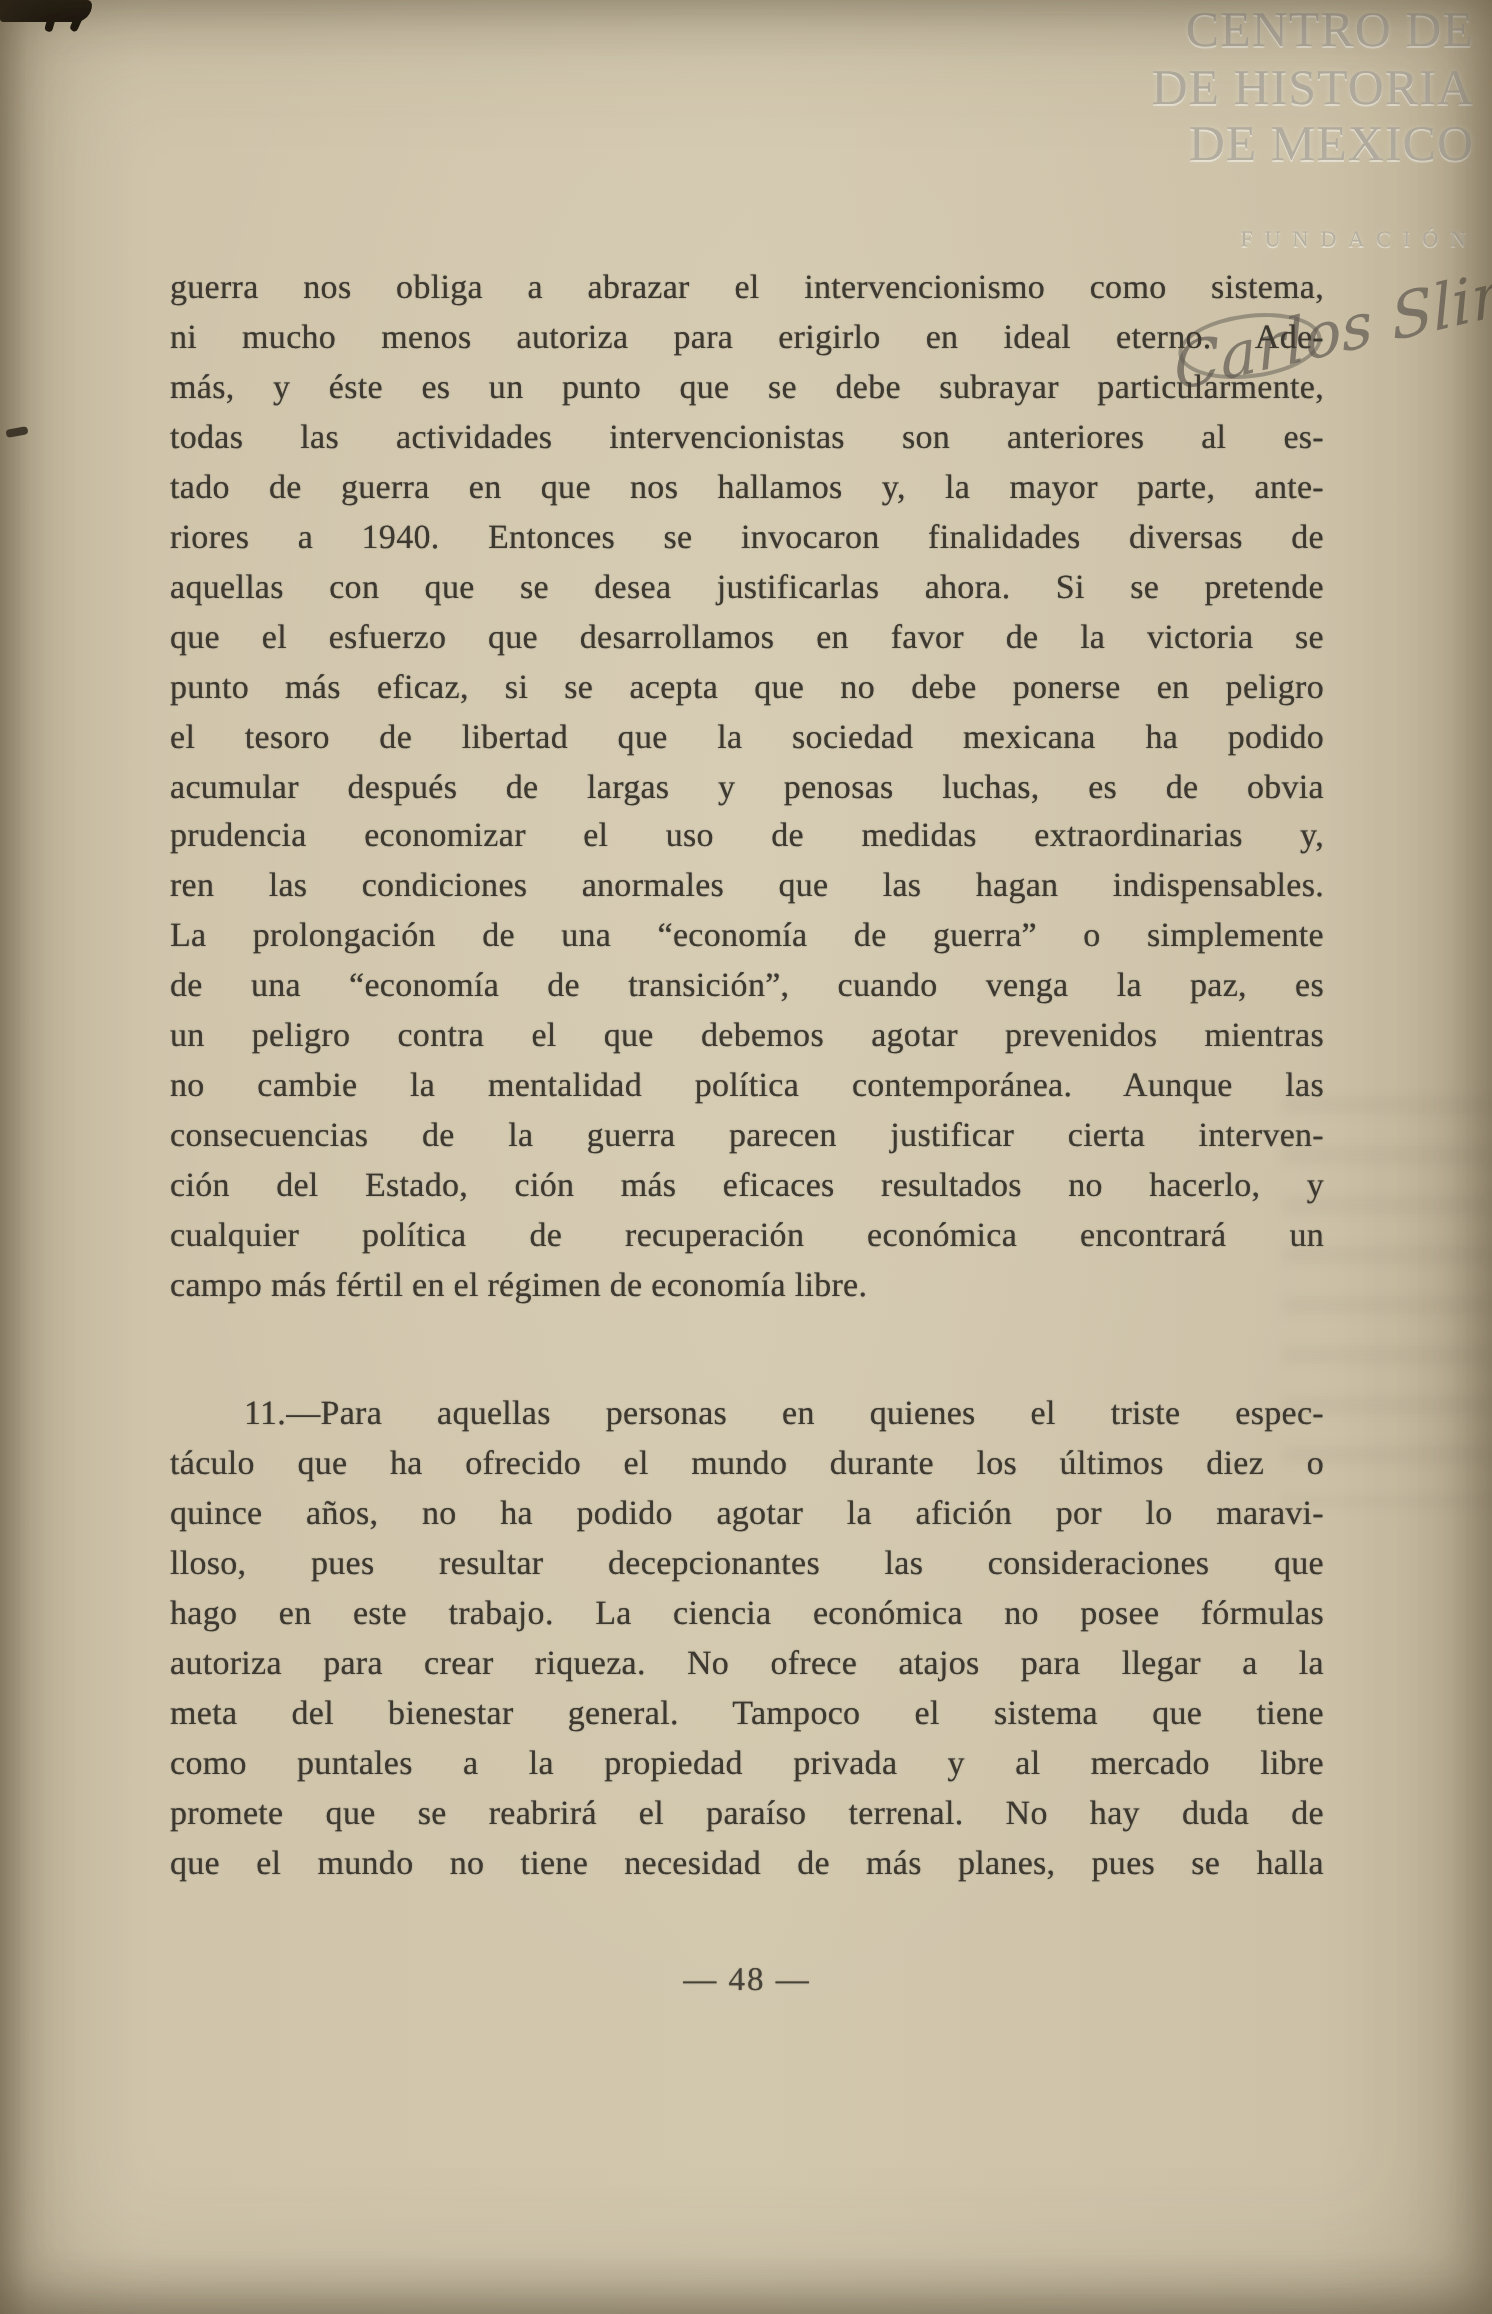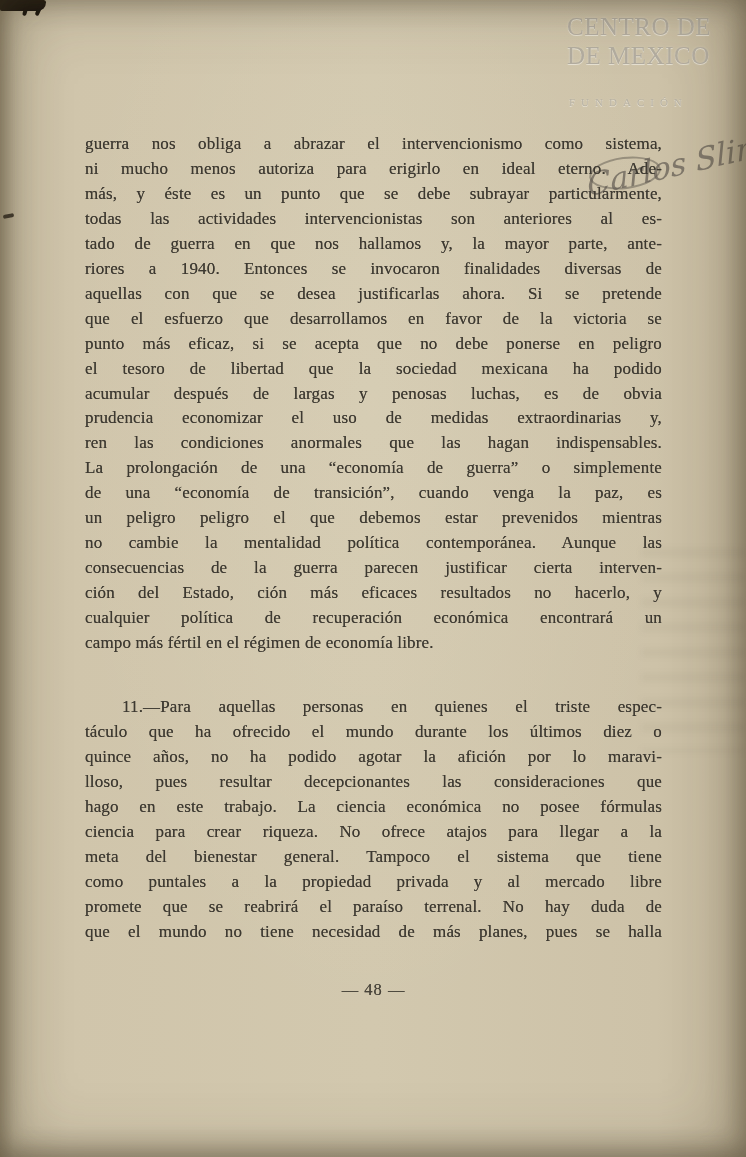--- a/index.html
+++ b/index.html
@@ -52,22 +52,22 @@
     text-align:center;
     color:#474339;
     font-size:16.5px;
     letter-spacing:1px;
     text-shadow:0 0 0.6px rgba(61,57,49,0.7);
   }
 
   
   .watermark {
     position:absolute;
-    top:13px; right:9px; width:170px;
-    text-align:left;
+    top:2px; right:9px; width:170px;
+    text-align:right;
     color:#b3ada0;
     font-size:25px;
     line-height:28.5px;
     letter-spacing:0.5px;
     text-shadow:0 1px 0 rgba(255,255,252,0.45), 0 0 3px rgba(255,255,252,0.25);
     user-select:none;
   }
   .wm-foundation {
     margin-top:18px;
     font-size:11px;
@@ -132,20 +132,21 @@
 <div class="page">
 
   <div class="blot-corner"></div>
   <div class="tick tick1"></div>
   <div class="tick tick2"></div>
   <div class="margin-dash"></div>
   <div class="show-through"></div>
 
   <div class="watermark">
     <div class="wm-line">CENTRO DE</div>
+    <div class="wm-line">DE HISTORIA</div>
     <div class="wm-line">DE MEXICO</div>
     <div class="wm-foundation">FUNDACIÓN</div>
   </div>
   <div class="sig-loop"></div>
   <div class="signature">Carlos Slim</div>
 
   <div class="textblock">
     <div class="para no-justify-last">
         <div class="line">guerra nos obliga a abrazar el intervencionismo como sistema,</div>
         <div class="line">ni mucho menos autoriza para erigirlo en ideal eterno. Ade-</div>
@@ -155,35 +156,35 @@
         <div class="line">riores a 1940. Entonces se invocaron finalidades diversas de</div>
         <div class="line">aquellas con que se desea justificarlas ahora. Si se pretende</div>
         <div class="line">que el esfuerzo que desarrollamos en favor de la victoria se</div>
         <div class="line">punto más eficaz, si se acepta que no debe ponerse en peligro</div>
         <div class="line">el tesoro de libertad que la sociedad mexicana ha podido</div>
         <div class="line">acumular después de largas y penosas luchas, es de obvia</div>
         <div class="line">prudencia economizar el uso de medidas extraordinarias y,</div>
         <div class="line">ren las condiciones anormales que las hagan indispensables.</div>
         <div class="line">La prolongación de una “economía de guerra” o simplemente</div>
         <div class="line">de una “economía de transición”, cuando venga la paz, es</div>
-        <div class="line">un peligro peligro el que debemos estar prevenidos mientras</div>
+        <div class="line">un peligro contra el que debemos agotar prevenidos mientras</div>
         <div class="line">no cambie la mentalidad política contemporánea. Aunque las</div>
         <div class="line">consecuencias de la guerra parecen justificar cierta interven-</div>
         <div class="line">ción del Estado, ción más eficaces resultados no hacerlo, y</div>
         <div class="line">cualquier política de recuperación económica encontrará un</div>
         <div class="line">campo más fértil en el régimen de economía libre.</div>
       </div>
     <div class="para-gap"></div>
     <div class="para indented">
         <div class="line">11.—Para aquellas personas en quienes el triste espec-</div>
         <div class="line">táculo que ha ofrecido el mundo durante los últimos diez o</div>
         <div class="line">quince años, no ha podido agotar la afición por lo maravi-</div>
         <div class="line">lloso, pues resultar decepcionantes las consideraciones que</div>
         <div class="line">hago en este trabajo. La ciencia económica no posee fórmulas</div>
-        <div class="line">ciencia para crear riqueza. No ofrece atajos para llegar a la</div>
+        <div class="line">autoriza para crear riqueza. No ofrece atajos para llegar a la</div>
         <div class="line">meta del bienestar general. Tampoco el sistema que tiene</div>
         <div class="line">como puntales a la propiedad privada y al mercado libre</div>
         <div class="line">promete que se reabrirá el paraíso terrenal. No hay duda de</div>
         <div class="line">que el mundo no tiene necesidad de más planes, pues se halla</div>
       </div>
   </div>
 
   <div class="pageno">— 48 —</div>
 
 </div>

